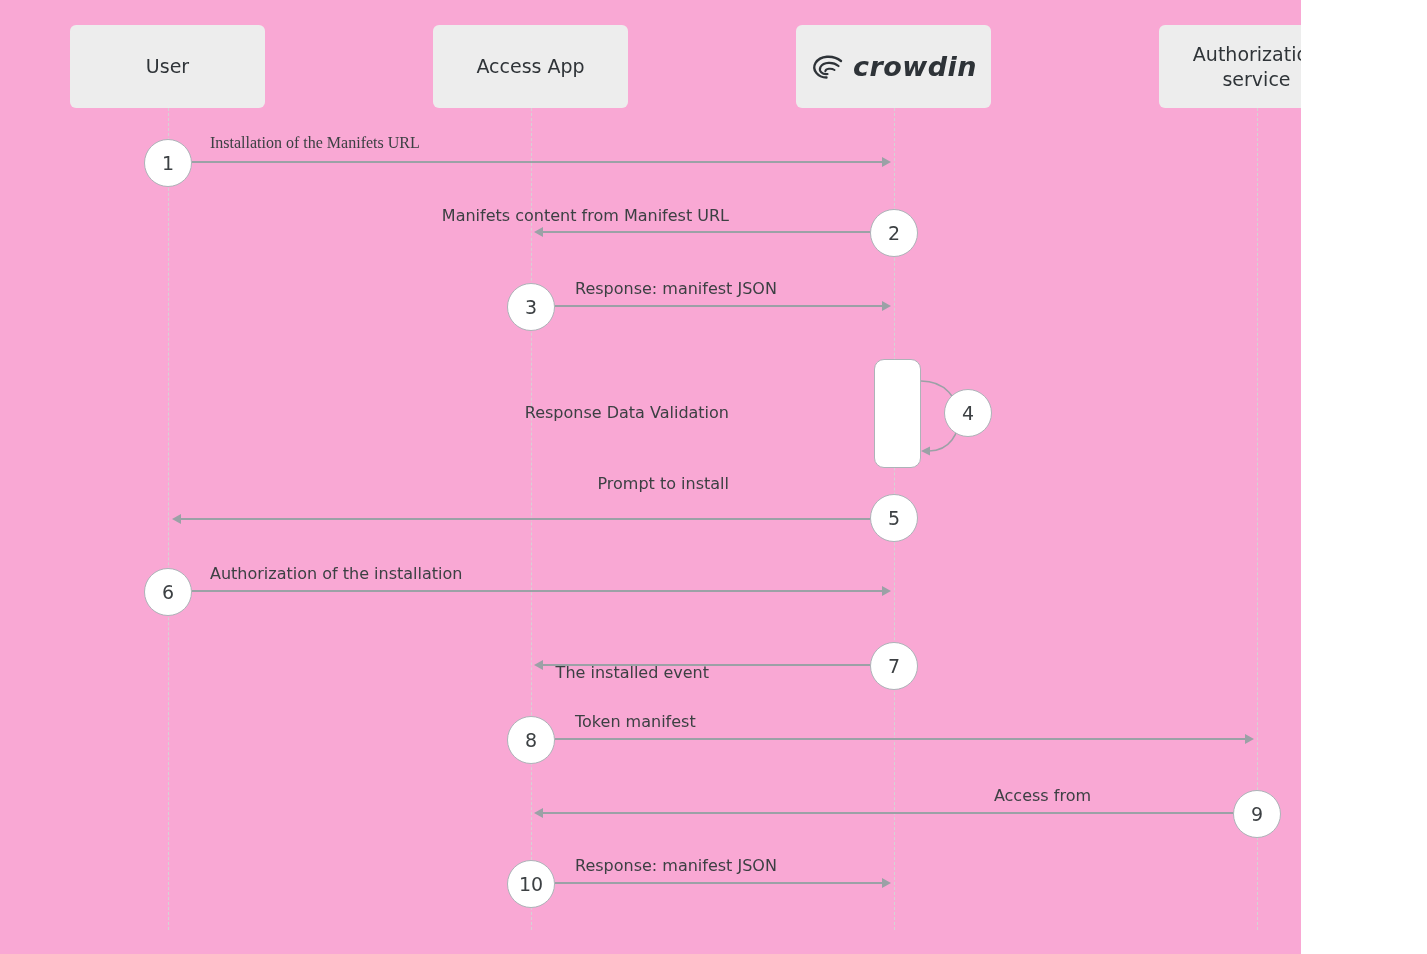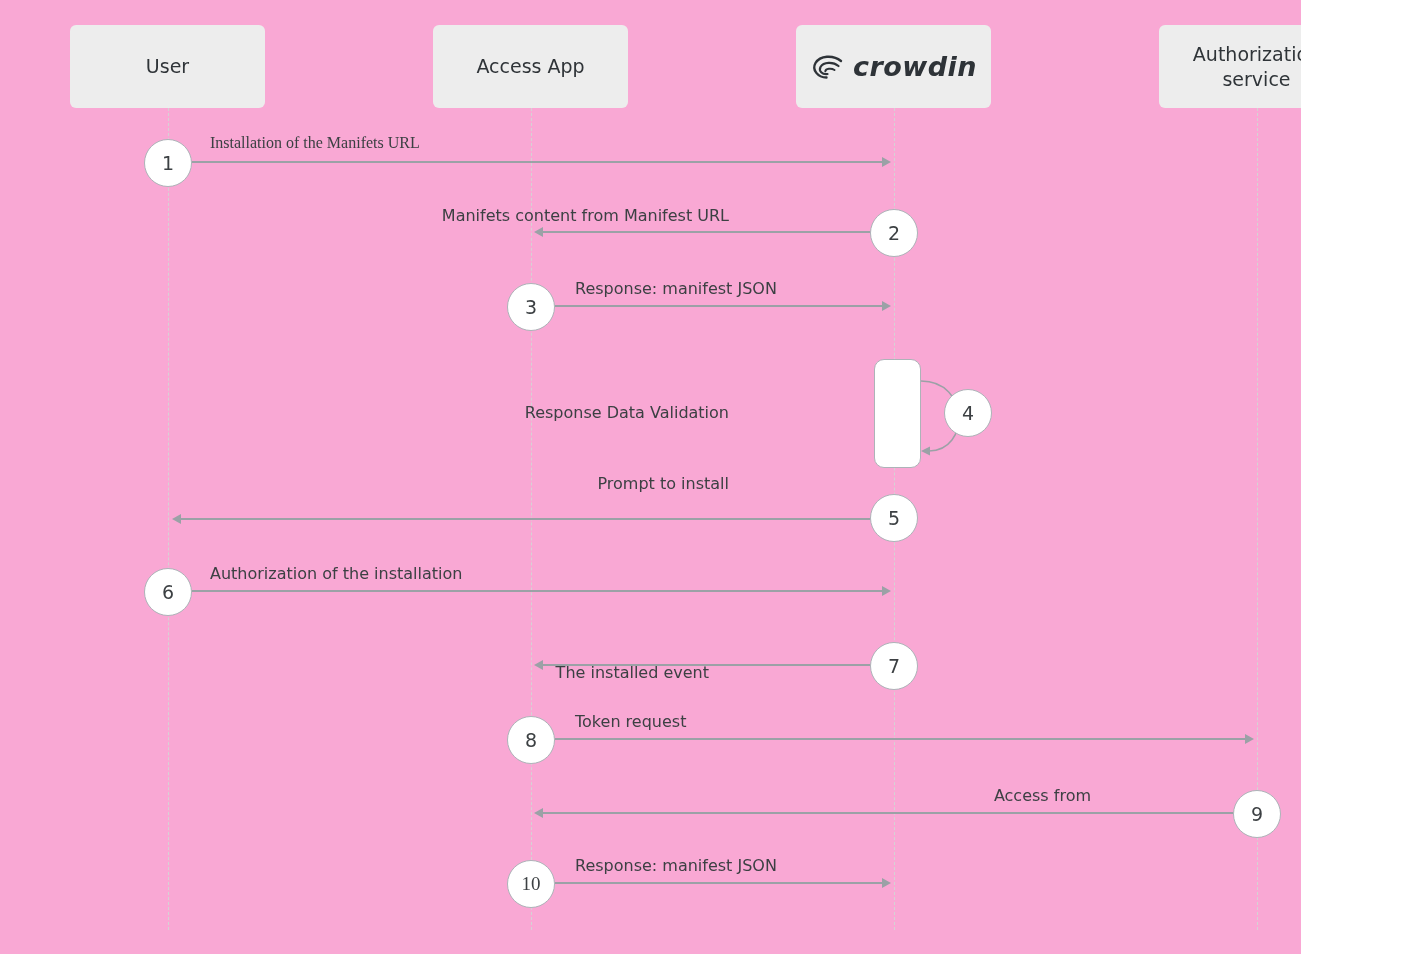--- a/index.html
+++ b/index.html
@@ -203,28 +203,28 @@
 
   <div>
     <div class="circle" style="left:894px; top:666px;">7</div>
     <div class="arrow left" style="left:543px; top:664px; width:327px;"></div>
     <div class="msg-label" style="right:592px; top:643px;margin-top:20px;">The installed event</div>
   </div>
 
   <div>
     <div class="circle" style="left:531px; top:740px;">8</div>
     <div class="arrow right" style="left:555px; top:738px; width:690px;"></div>
-    <div class="msg-label" style="left:575px; top:712px;">Token request</div>
+    <div class="msg-label" style="left:575px; top:712px;">Token manifest</div>
   </div>
 
   <div>
     <div class="circle" style="left:1257px; top:814px;">9</div>
     <div class="arrow left" style="left:543px; top:812px; width:690px;"></div>
     <div class="msg-label" style="right:210px; top:786px;">Access from</div>
   </div>
 
   <div>
-    <div class="circle" style="left:531px; top:884px;font-family:Liberation Serif, serif;">10</div>
+    <div class="circle" style="left:531px; top:884px;">10</div>
     <div class="arrow right" style="left:555px; top:882px; width:327px;"></div>
     <div class="msg-label" style="left:575px; top:856px;">Response: manifest JSON</div>
   </div>
 
 </div>
 
 </body></html>

